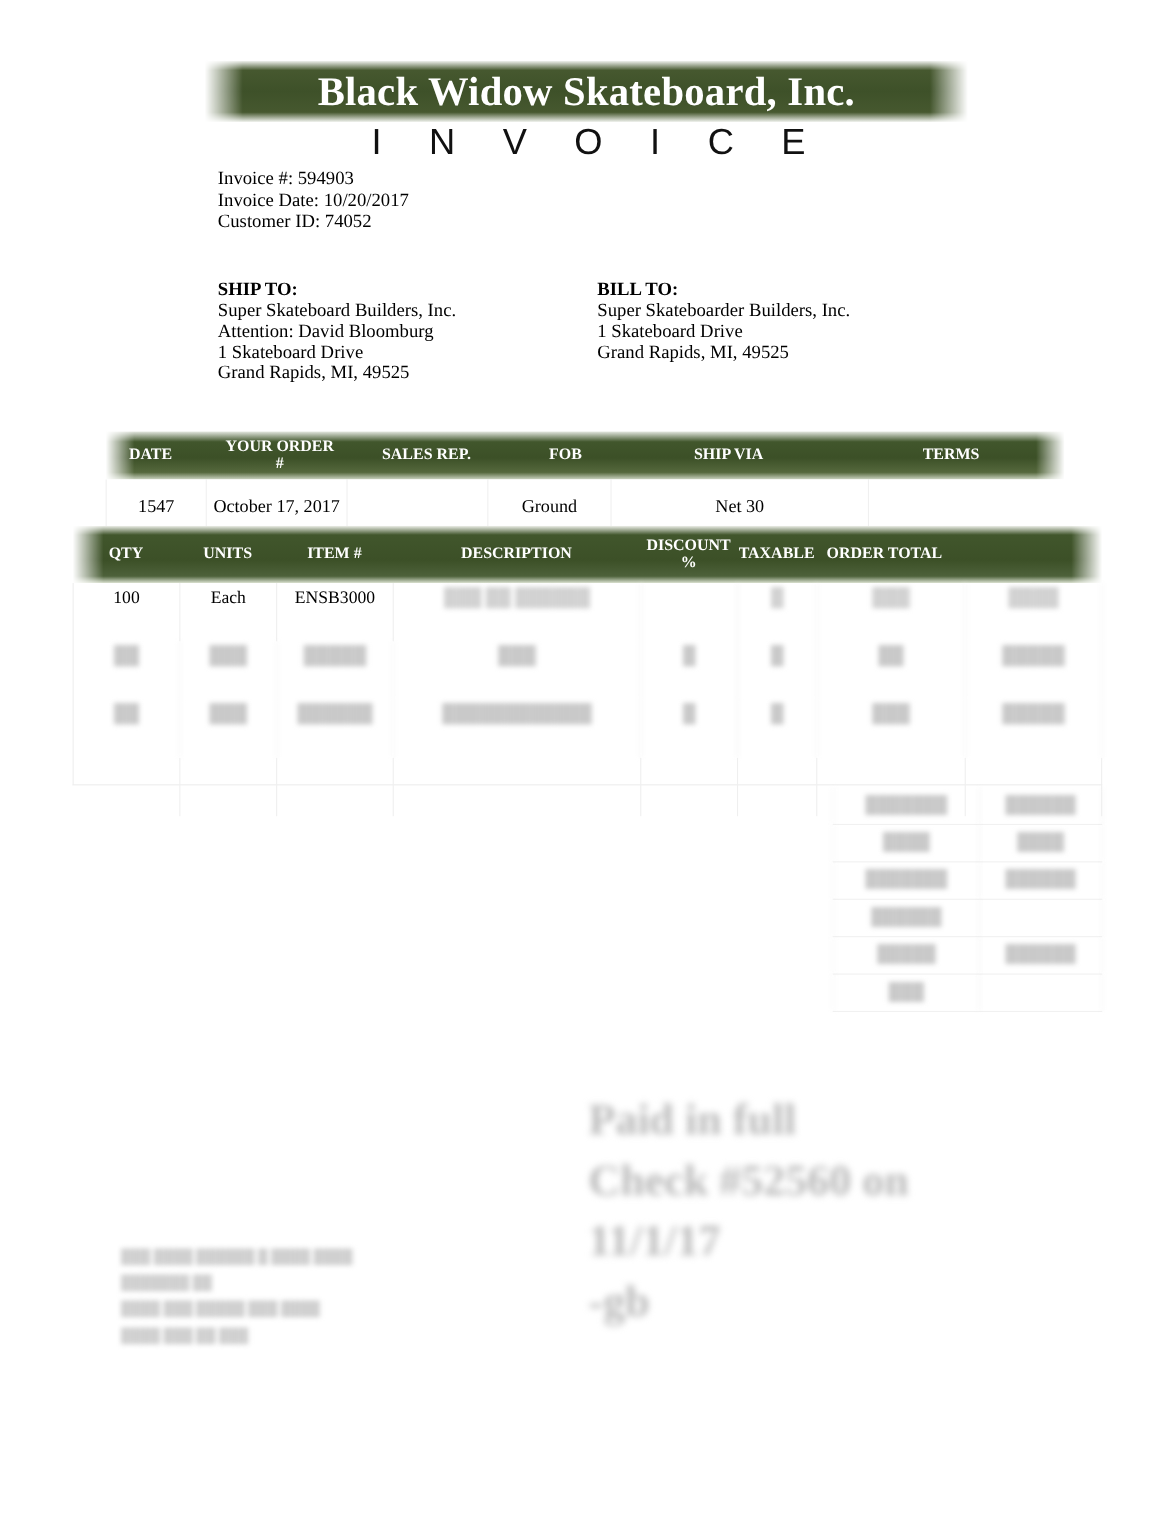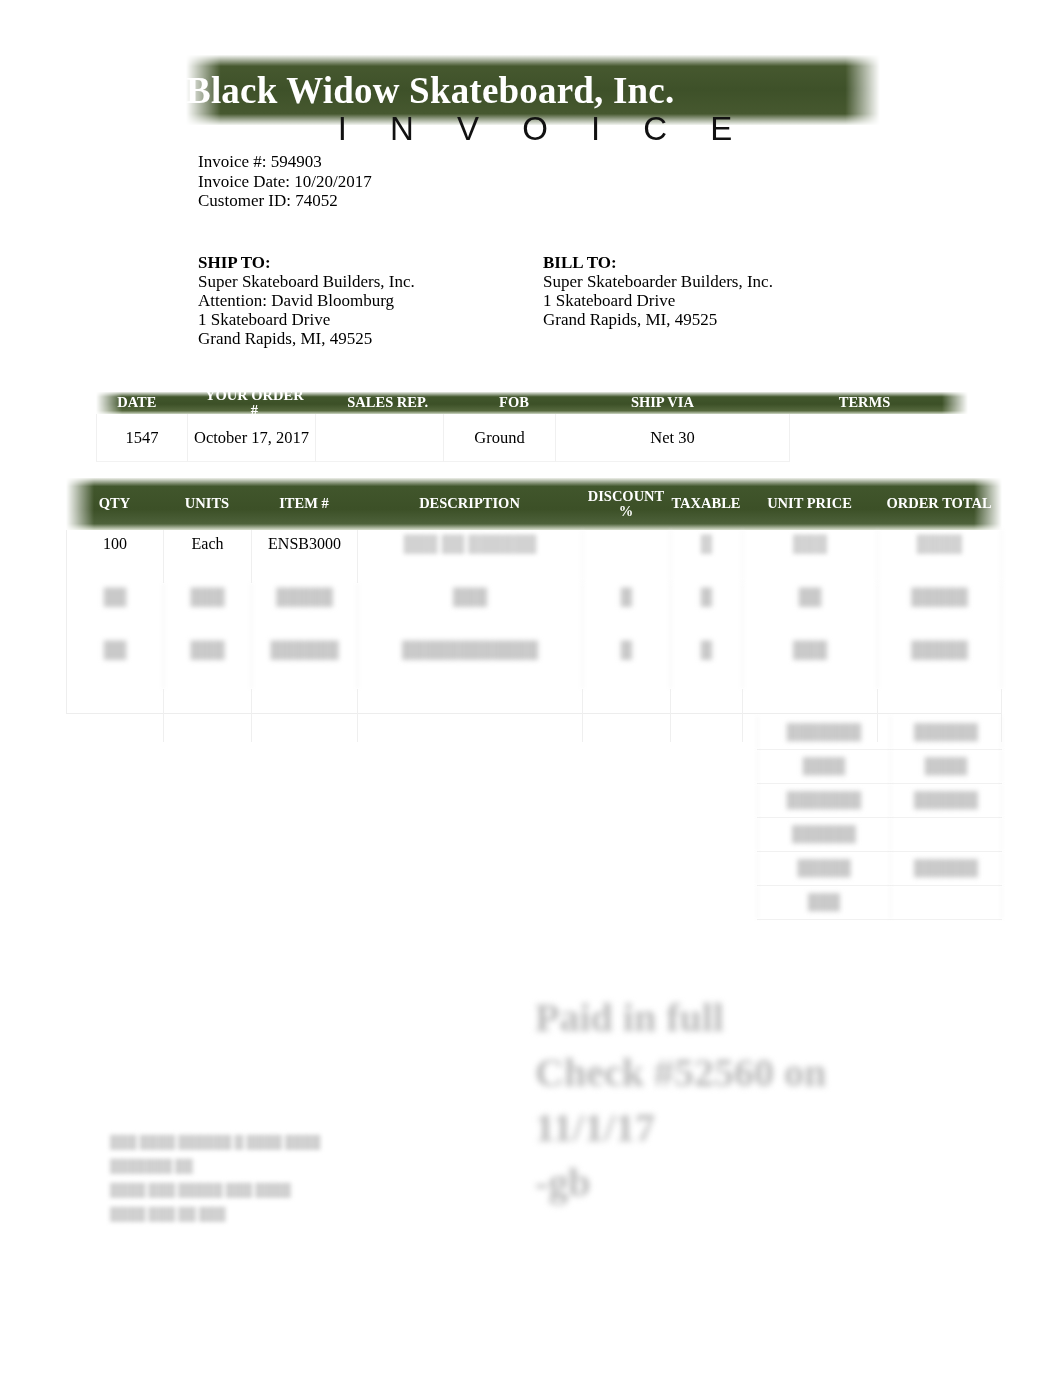--- a/index.html
+++ b/index.html
@@ -15,32 +15,32 @@
     color: #000000;
     overflow: hidden;
   }
 
   
   #company-banner {
     position: absolute;
     left: 186px;
     top: 55px;
     width: 694px;
-    height: 70px;
+    height: 56px;
     background: linear-gradient(to bottom,
                 #f7f8f6 0%,
                 #46582f 16%,
                 #3e5129 50%,
                 #46582f 84%,
                 #f3f5f1 100%);
     -webkit-mask-image: linear-gradient(to right, rgba(0,0,0,0) 0%, rgba(0,0,0,1) 5%, rgba(0,0,0,1) 95%, rgba(0,0,0,0) 100%);
     mask-image: linear-gradient(to right, rgba(0,0,0,0) 0%, rgba(0,0,0,1) 5%, rgba(0,0,0,1) 95%, rgba(0,0,0,0) 100%);
     display: flex;
     align-items: center;
-    justify-content: flex-start;
+    justify-content: center;
   }
   #company-name {
     color: #ffffff;
     font-size: 37px;
     font-weight: bold;
     letter-spacing: 0.2px;
     white-space: nowrap;
   }
 
   #invoice-word {
@@ -98,21 +98,21 @@
 
   
   #info-table {
     position: absolute;
     left: 96px;
     top: 392px;
     width: 872px;
   }
   #info-table .hdr-row {
     display: flex;
-    height: 22px;
+    height: 44px;
     background: linear-gradient(to bottom,
                 #e9ece6 0%,
                 #41562c 22%,
                 #3c5027 55%,
                 #55683d 85%,
                 #cdd6c3 100%);
     -webkit-mask-image: linear-gradient(to right, rgba(0,0,0,0) 0%, rgba(0,0,0,1) 3%, rgba(0,0,0,1) 97%, rgba(0,0,0,0) 100%);
     mask-image: linear-gradient(to right, rgba(0,0,0,0) 0%, rgba(0,0,0,1) 3%, rgba(0,0,0,1) 97%, rgba(0,0,0,0) 100%);
     gap: 20px;
   }
@@ -311,21 +311,20 @@
 </div>
 
 <div id="items-table">
   <div class="hdr-row">
     <div class="hdr-cell i-qty">QTY</div>
     <div class="hdr-cell i-units">UNITS</div>
     <div class="hdr-cell i-item">ITEM #</div>
     <div class="hdr-cell i-desc">DESCRIPTION</div>
     <div class="hdr-cell i-disc">DISCOUNT %</div>
     <div class="hdr-cell i-tax">TAXABLE</div>
-    <div class="hdr-cell i-price">UNIT PRICE</div>
     <div class="hdr-cell i-total">ORDER TOTAL</div>
   </div>
 
   <div class="body">
     <div class="item-row">
       <div class="cell i-qty">100</div>
       <div class="cell i-units">Each</div>
       <div class="cell i-item">ENSB3000</div>
       <div class="cell i-desc redacted-soft">███ ██ ██████</div>
       <div class="cell i-disc redacted-soft"></div>

